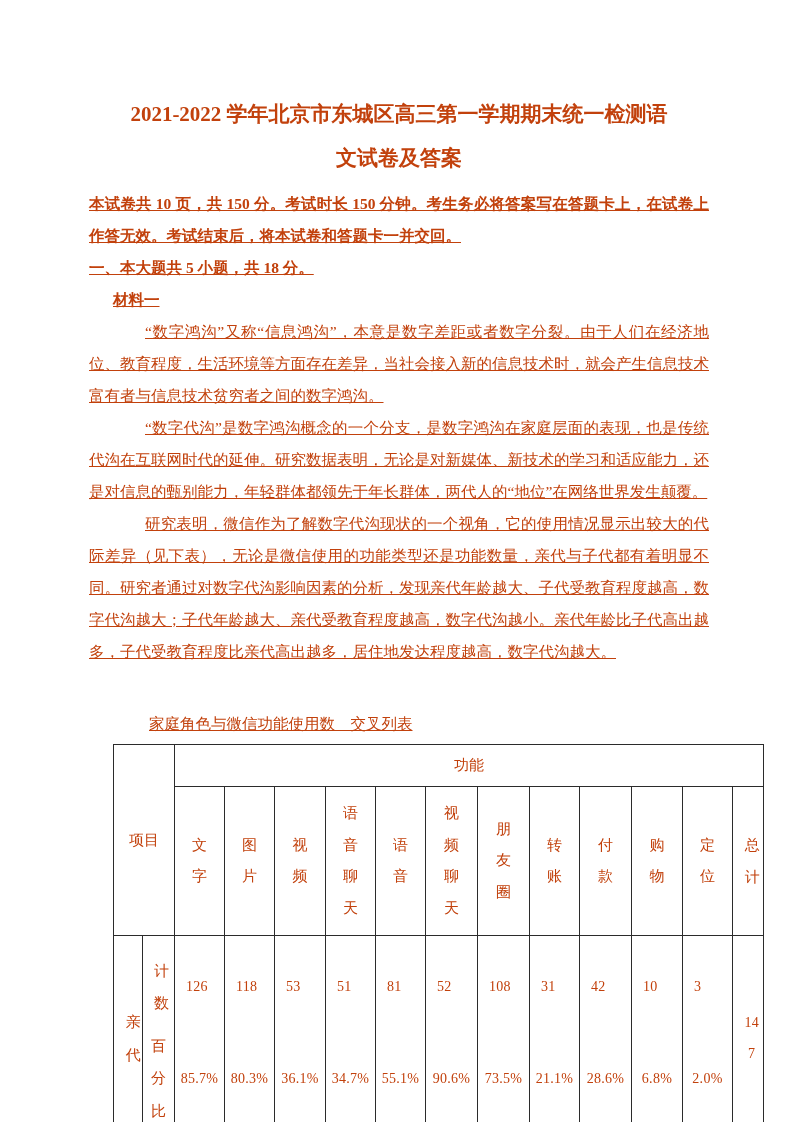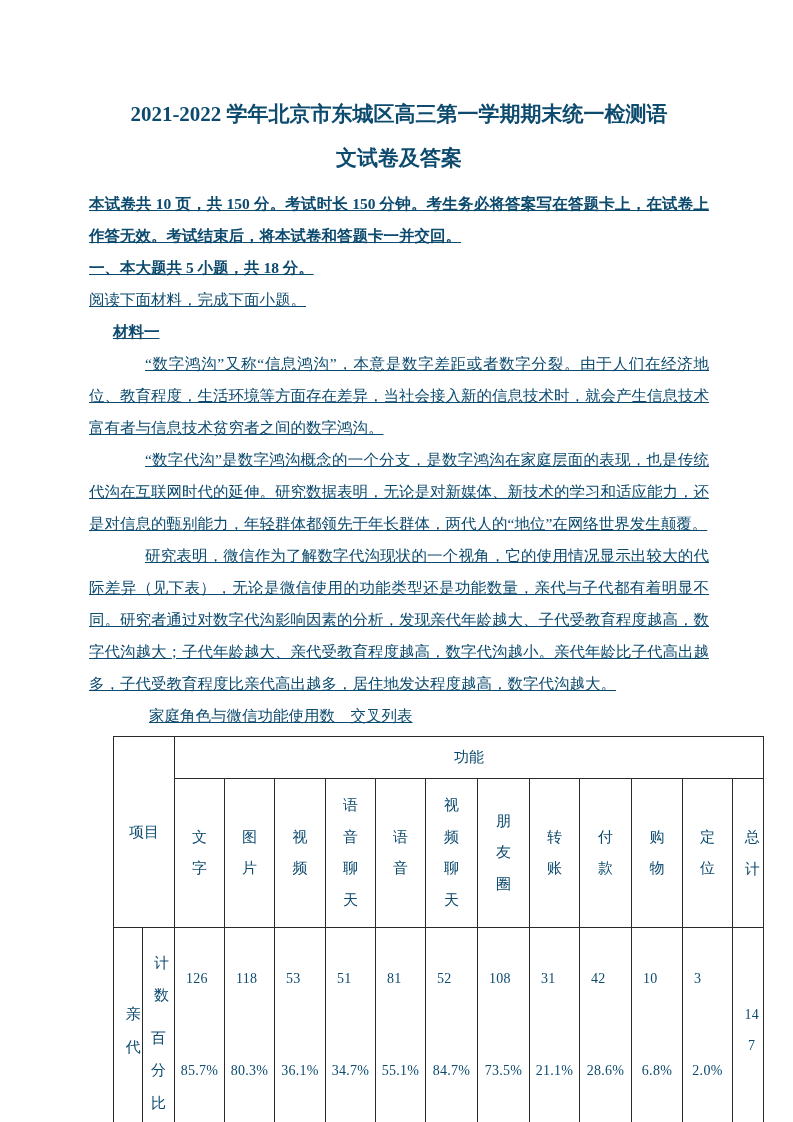--- a/index.html
+++ b/index.html
@@ -5,21 +5,21 @@
   * { box-sizing: border-box; margin: 0; padding: 0; }
   html, body { background: #ffffff; }
   .page {
     position: relative;
     width: 793px;
     height: 1122px;
     margin: 0 auto;
     background: #ffffff;
     overflow: hidden;
     font-family: "Liberation Serif", "DejaVu Serif", serif;
-    color: #0c4a6e;
+    color: #c2410c;
   }
   .content { padding: 92px 84px 0 89px; }
 
   .title {
     font-size: 21px;
     font-weight: 700;
     text-align: center;
     line-height: 44px;
     margin-bottom: 8px;
   }
@@ -27,21 +27,21 @@
 
   .para {
     font-size: 15.5px;
     line-height: 32px;
     text-align: justify;
     text-decoration: underline;
   }
   .bold { font-weight: 700; }
   .indent { text-indent: 56px; }
   .material { margin-left: 24px; font-weight: 700; }
-  .caption { margin-left: 60px; }
+  .caption { margin-left: 60px; margin-top: 40px; }
 
   table.cross {
     border-collapse: collapse;
     table-layout: fixed;
     width: 650px;
     margin-left: 24px;
     margin-top: 4px;
     font-size: 15px;
   }
   .cross th, .cross td {
@@ -97,21 +97,20 @@
 
     <h1 class="title">
       <span class="tline">2021-2022 学年北京市东城区高三第一学期期末统一检测语</span>
       <span class="tline">文试卷及答案</span>
     </h1>
 
     <p class="para bold">本试卷共 10 页，共 150 分。考试时长 150 分钟。考生务必将答案写在答题卡上，在试卷上作答无效。考试结束后，将本试卷和答题卡一并交回。</p>
 
     <p class="para bold">一、本大题共 5 小题，共 18 分。</p>
 
-    <p class="para">阅读下面材料，完成下面小题。</p>
 
     <p class="para material">材料一</p>
 
     <p class="para indent">“数字鸿沟”又称“信息鸿沟”，本意是数字差距或者数字分裂。由于人们在经济地位、教育程度，生活环境等方面存在差异，当社会接入新的信息技术时，就会产生信息技术富有者与信息技术贫穷者之间的数字鸿沟。</p>
     <p class="para indent">“数字代沟”是数字鸿沟概念的一个分支，是数字鸿沟在家庭层面的表现，也是传统代沟在互联网时代的延伸。研究数据表明，无论是对新媒体、新技术的学习和适应能力，还是对信息的甄别能力，年轻群体都领先于年长群体，两代人的“地位”在网络世界发生颠覆。</p>
     <p class="para indent">研究表明，微信作为了解数字代沟现状的一个视角，它的使用情况显示出较大的代际差异（见下表），无论是微信使用的功能类型还是功能数量，亲代与子代都有着明显不同。研究者通过对数字代沟影响因素的分析，发现亲代年龄越大、子代受教育程度越高，数字代沟越大；子代年龄越大、亲代受教育程度越高，数字代沟越小。亲代年龄比子代高出越多，子代受教育程度比亲代高出越多，居住地发达程度越高，数字代沟越大。</p>
 
     <p class="para caption">家庭角色与微信功能使用数　交叉列表</p>
 
     <table class="cross">
@@ -217,21 +216,21 @@
                   <span class="num">55.1%</span>
                 </div>
         </div>
             </td>
         <td>
               <div class="split">
           <div class="zt">
                   <span class="num">52</span>
                 </div>
           <div class="zb">
-                  <span class="num">84.7%</span>
+                  <span class="num">90.6%</span>
                 </div>
         </div>
             </td>
         <td>
               <div class="split">
           <div class="zt">
                   <span class="num">108</span>
                 </div>
           <div class="zb">
                   <span class="num">73.5%</span>

